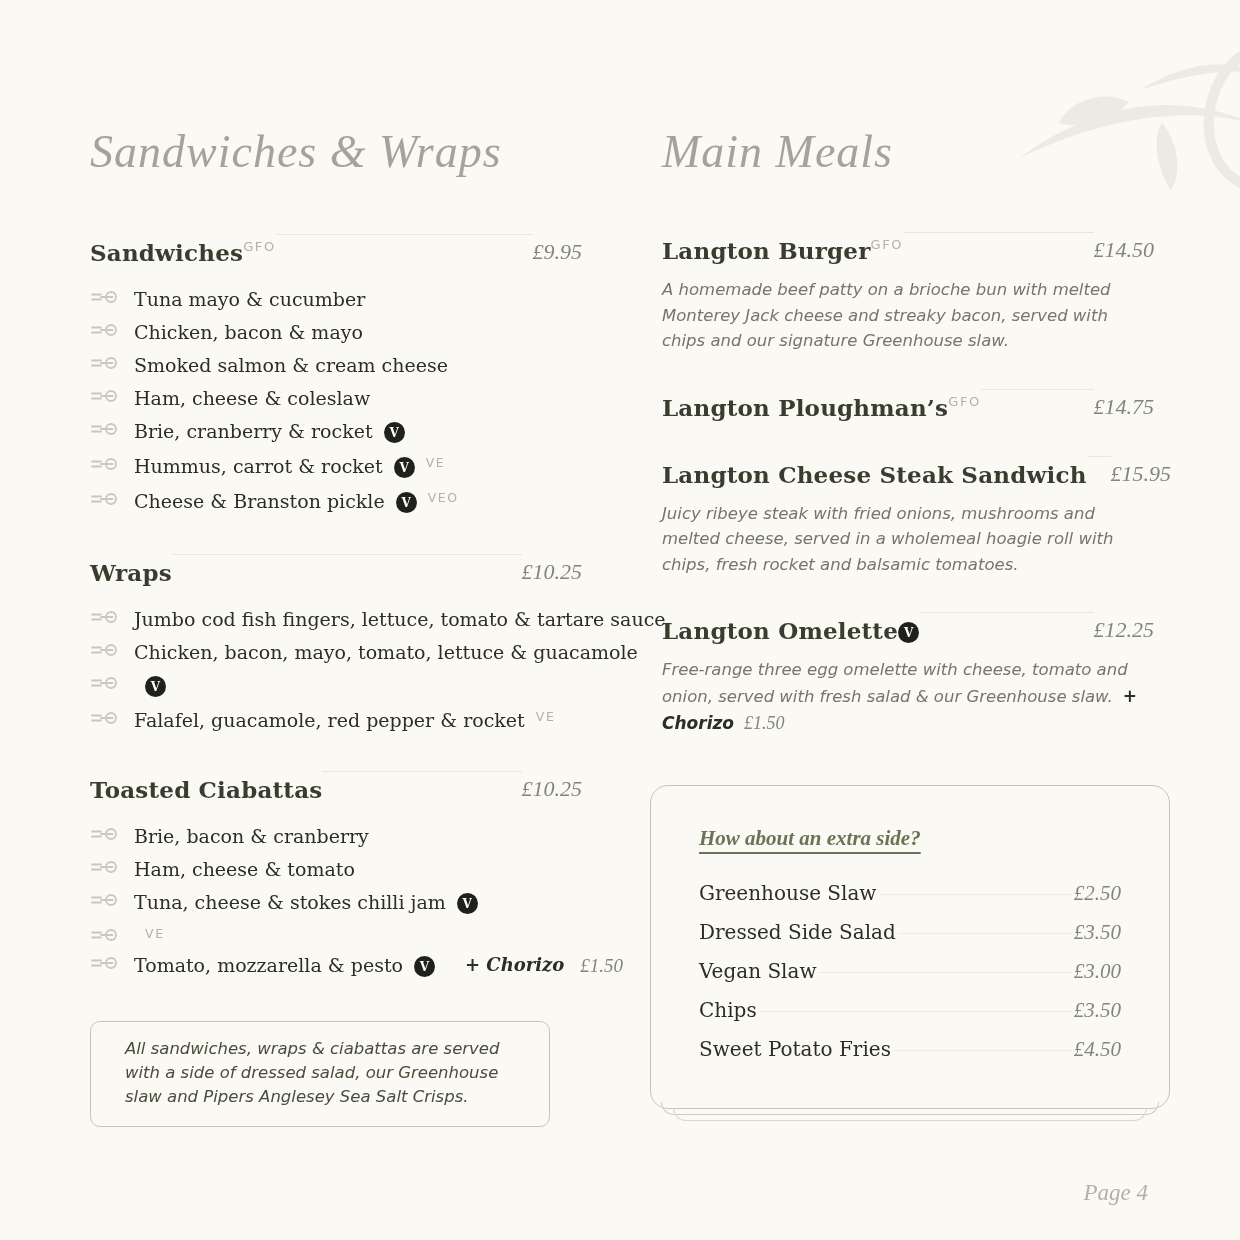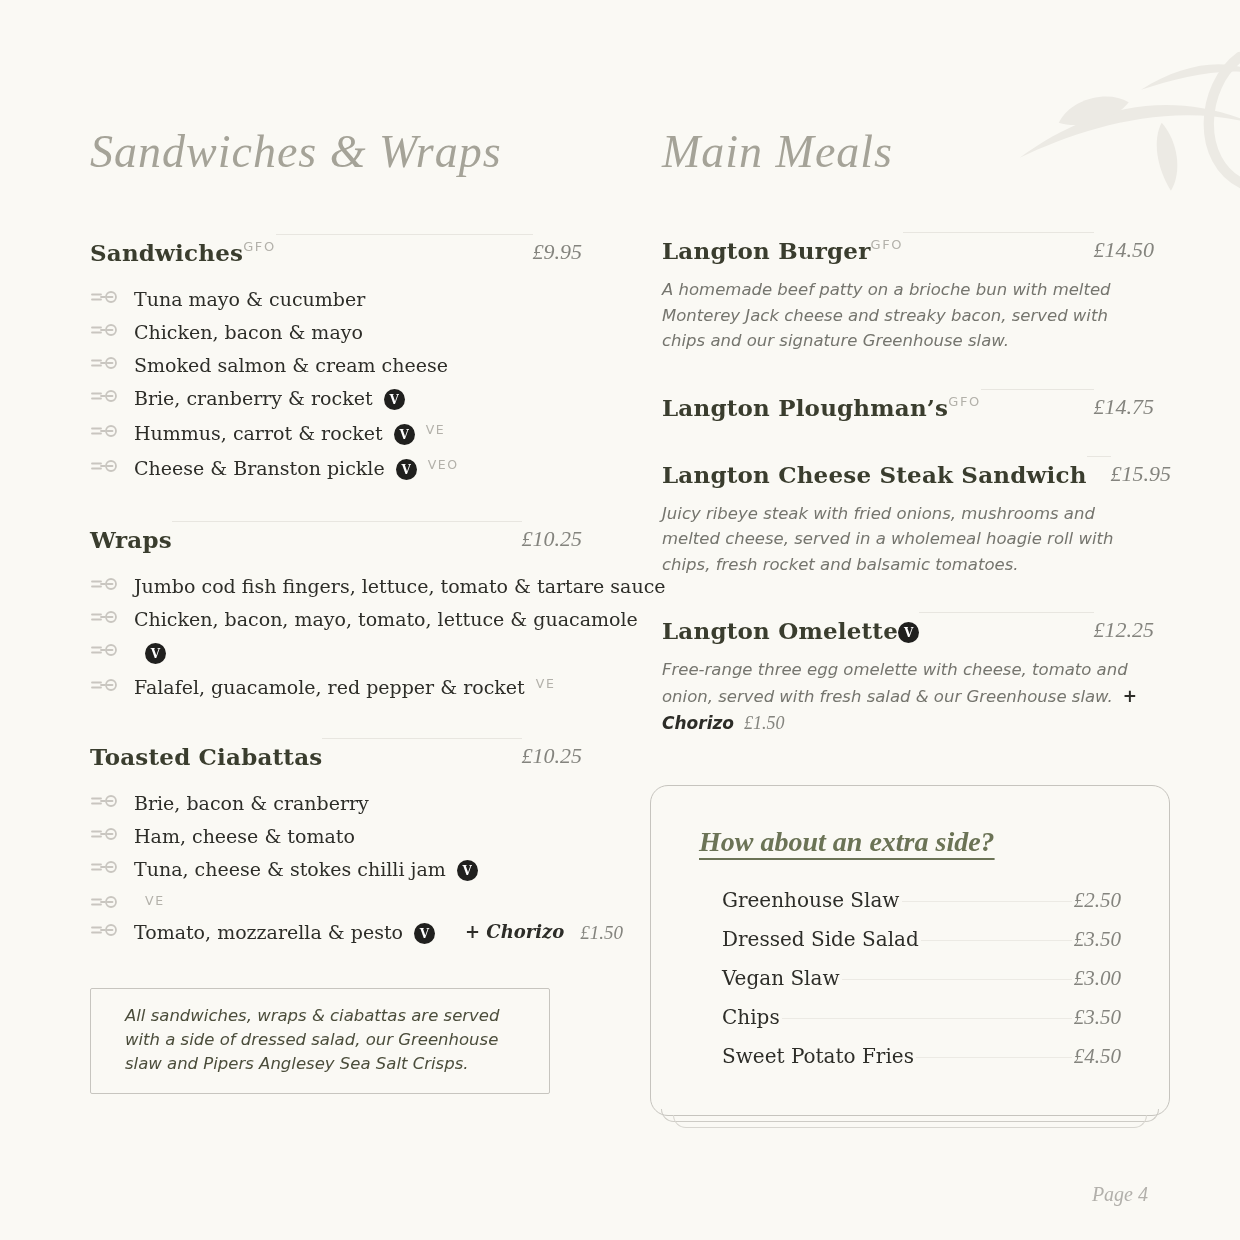--- a/index.html
+++ b/index.html
@@ -55,21 +55,21 @@
   }
   li.item .tag { margin-left:11px; font-size:12.5px; }
   .addon { font-style:italic; font-weight:700; font-size:18px; color:#2d2d28; margin-left:30px; }
   .addon-price { font-family:"Liberation Serif", serif; font-style:italic; font-size:19px; color:#84847e; margin-left:16px; }
 
   .menu-section + .menu-section { margin-top:46px; }
 
   
   .note-box {
     margin-top:44px; width:460px; box-sizing:border-box;
-    border:1.5px solid #c7c5bf; border-radius:2px; padding:15px 24px 17px 34px;
+    border:1.5px solid #c7c5bf; border-radius:10px; padding:15px 24px 17px 34px;
     font-family:"DejaVu Sans", sans-serif; font-style:italic; font-size:16.5px;
     line-height:1.45; color:#4b4d3b;
   }
 
   
   .dish + .dish { margin-top:40px; }
   .dish-desc {
     margin:13px 0 0 0; font-family:"DejaVu Sans", sans-serif; font-style:italic;
     font-size:16.5px; line-height:1.55; color:#75756e; max-width:478px;
   }
@@ -86,32 +86,32 @@
   .sides-card::before {
     content:""; position:absolute; left:10px; right:10px; bottom:-7px; height:12px;
     border:1.5px solid #cdcbc5; border-top:none; border-radius:0 0 18px 18px; pointer-events:none;
   }
   .sides-card::after {
     content:""; position:absolute; left:22px; right:22px; bottom:-13px; height:12px;
     border:1.5px solid #d8d6d0; border-top:none; border-radius:0 0 18px 18px; pointer-events:none;
   }
   .card-title {
     margin:0 0 30px 0; font-family:"Liberation Serif", serif; font-style:italic; font-weight:600;
-    font-size:28px; color:#6b7356; text-decoration:underline; text-underline-offset:7px;
+    font-size:21px; color:#6b7356; text-decoration:underline; text-underline-offset:7px;
     text-decoration-thickness:1.5px;
   }
-  .side-row { display:flex; align-items:baseline; gap:2px; margin-top:14px;margin-left:23px; }
+  .side-row { display:flex; align-items:baseline; gap:2px; margin-top:14px; }
   .side-row:first-of-type { margin-top:0; }
   .side-name { font-size:20px; color:#2d2d28; white-space:nowrap; }
   .side-row .rule { transform:translateY(-5px); border-top-color:#eceae4; }
   .side-row .price { font-size:21px; }
 
   .page-label {
     position:absolute; right:92px; bottom:34px;
-    font-family:"Liberation Serif", serif; font-style:italic; font-size:20px; color:#b2b0ab;
+    font-family:"Liberation Serif", serif; font-style:italic; font-size:23px; color:#b2b0ab;
   }
 </style>
 </head>
 <body>
 
 <svg class="flourish" viewBox="0 0 230 170" aria-hidden="true">
   <g fill="#eceae4" stroke="none">
     <path d="M0 128 C 60 84, 140 56, 230 96 C 150 72, 62 98, 0 128 Z"></path>
     <path d="M38 94 C 50 70, 86 62, 106 74 C 90 94, 56 100, 38 94 Z"></path>
     <path d="M138 94 C 154 112, 158 142, 147 160 C 133 138, 129 110, 138 94 Z"></path>
@@ -178,20 +178,34 @@
             <svg width="30" height="14" viewBox="0 0 30 14">
               <g fill="none" stroke="currentColor" stroke-width="1.8" stroke-linecap="round">
                 <path d="M2 4.5 H11"></path>
                 <path d="M2 9.5 H11"></path>
                 <path d="M11 7 H15"></path>
                 <circle cx="21" cy="7" r="5"></circle>
                 <path d="M17.5 7 H22.5"></path>
               </g>
             </svg>
           </span>
+        <span>Ham, cheese &amp; coleslaw</span>
+      </li>
+      <li class="item">
+        <span class="bullet">
+            <svg width="30" height="14" viewBox="0 0 30 14">
+              <g fill="none" stroke="currentColor" stroke-width="1.8" stroke-linecap="round">
+                <path d="M2 4.5 H11"></path>
+                <path d="M2 9.5 H11"></path>
+                <path d="M11 7 H15"></path>
+                <circle cx="21" cy="7" r="5"></circle>
+                <path d="M17.5 7 H22.5"></path>
+              </g>
+            </svg>
+          </span>
         <span>Brie, cranberry &amp; rocket</span>
         <span class="vbadge">V</span>
       </li>
       <li class="item">
         <span class="bullet">
             <svg width="30" height="14" viewBox="0 0 30 14">
               <g fill="none" stroke="currentColor" stroke-width="1.8" stroke-linecap="round">
                 <path d="M2 4.5 H11"></path>
                 <path d="M2 9.5 H11"></path>
                 <path d="M11 7 H15"></path>

